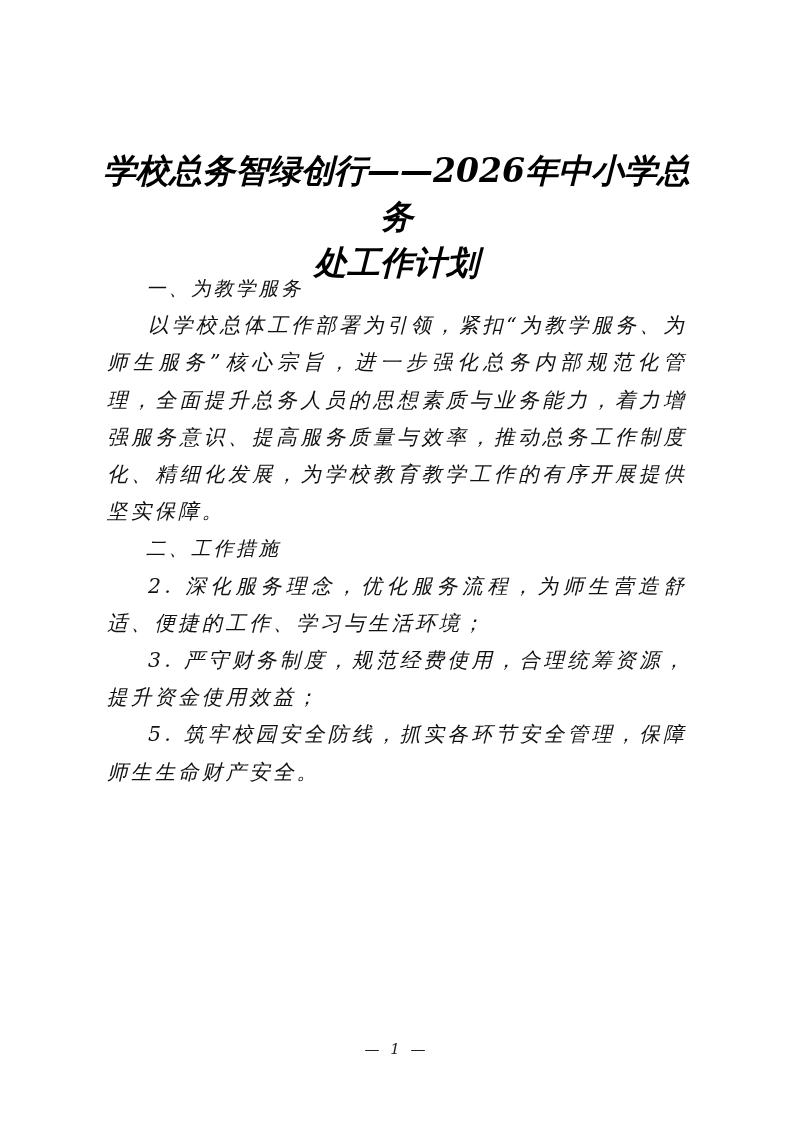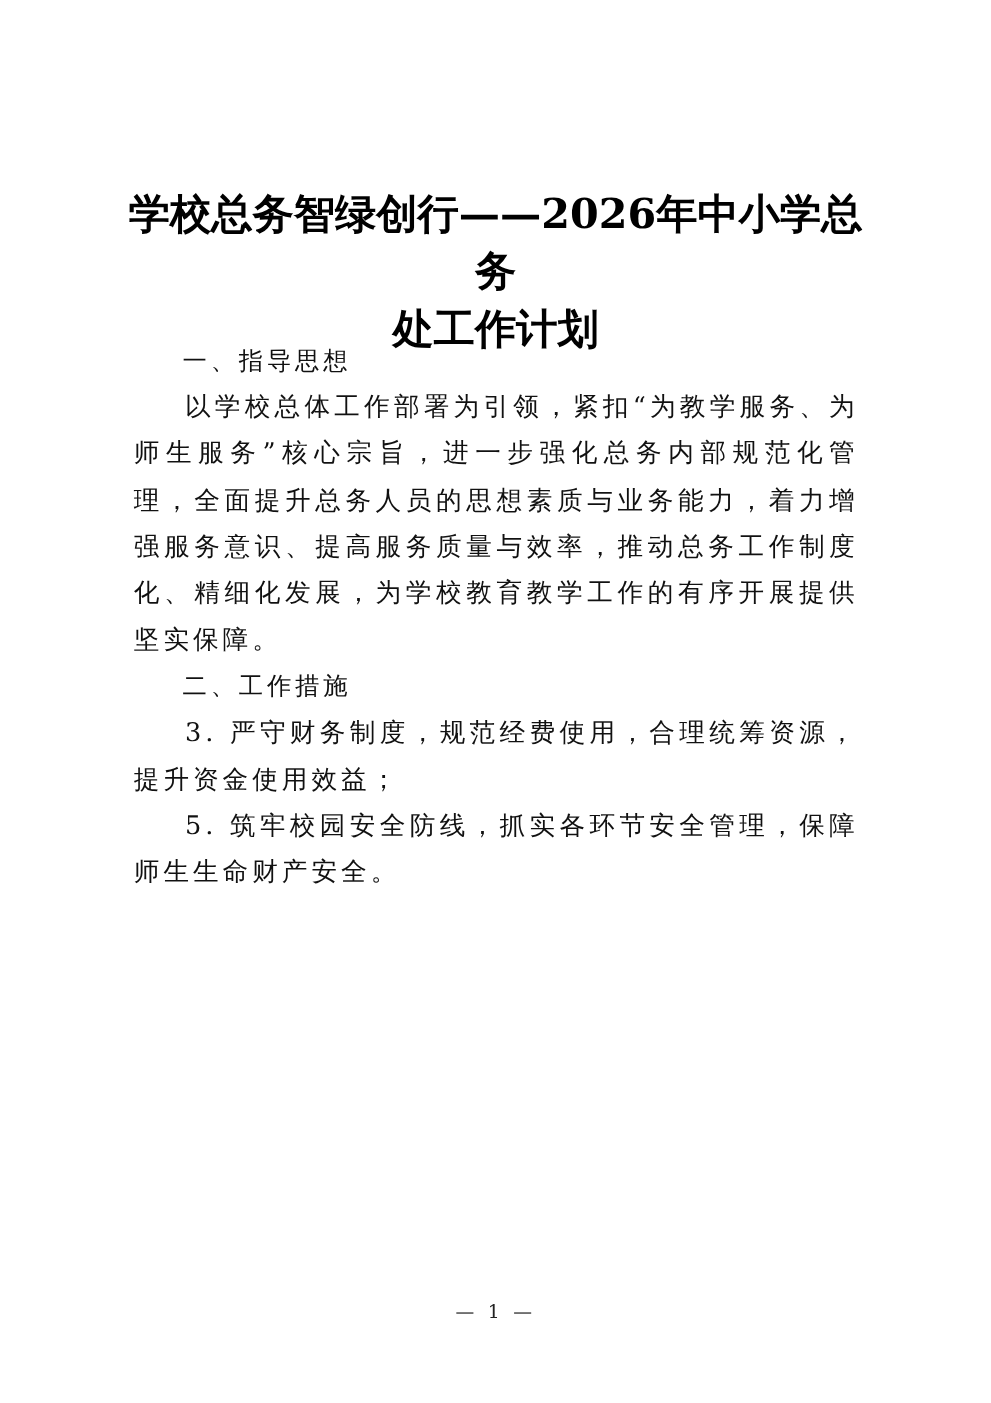--- a/index.html
+++ b/index.html
@@ -1,40 +1,41 @@
 <!DOCTYPE html>
 <html><head>
 <meta charset="utf-8">
 <style>
   html, body { margin: 0; padding: 0; background: #ffffff; }
   body { width: 793px; height: 1122px; position: relative; overflow: hidden;
          font-family: "DejaVu Serif", "Liberation Serif", serif; color: #111; }
-  .page { position: absolute; left: 0; top: 0; width: 643px; height: 1122px; background: #fff; }
+  .page { position: absolute; left: 0; top: 0; width: 643px; height: 1122px; background: #fff; font-style: italic; }
   .title { position: absolute; left: 90px; width: 613px; top: 148px; text-align: center;
            font-family: "DejaVu Serif", serif; font-weight: bold; font-size: 33px; line-height: 46px;
            letter-spacing: 0px; color: #000; }
   .body { position: absolute; left: 107px; width: 580px; top: 270px; font-size: 20.5px; line-height: 37.2px; }
   .p { text-indent: 2em; text-align: justify; letter-spacing: 3.2px; margin: 0; }
   .h { text-indent: 2em; margin: 0; font-family: "DejaVu Sans", sans-serif; font-size: 19.5px; letter-spacing: 3px; }
   .footer { position: absolute; left: 0; width: 793px; top: 1040px; text-align: center;
             font-size: 15px; color: #222; letter-spacing: 3px; }
 </style>
 </head>
 <body>
 
 <div class="page">
   <div class="title">
     <div>学校总务智绿创行——2026年中小学总务</div>
     <div>处工作计划</div>
   </div>
 
   <div class="body">
-    <p class="h">一、指导思想</p>
+    <p class="h">一、为教学服务</p>
     <p class="p">以学校总体工作部署为引领，紧扣“为教学服务、为师生服务”核心宗旨，进一步强化总务内部规范化管理，全面提升总务人员的思想素质与业务能力，着力增强服务意识、提高服务质量与效率，推动总务工作制度化、精细化发展，为学校教育教学工作的有序开展提供坚实保障。</p>
 
     <p class="h">二、工作措施</p>
+    <p class="p">2. 深化服务理念，优化服务流程，为师生营造舒适、便捷的工作、学习与生活环境；</p>
     <p class="p">3. 严守财务制度，规范经费使用，合理统筹资源，提升资金使用效益；</p>
     <p class="p">5. 筑牢校园安全防线，抓实各环节安全管理，保障师生生命财产安全。</p>
 
   </div>
 
   <div class="footer">— 1 —</div>
 </div>
 
 </body></html>

